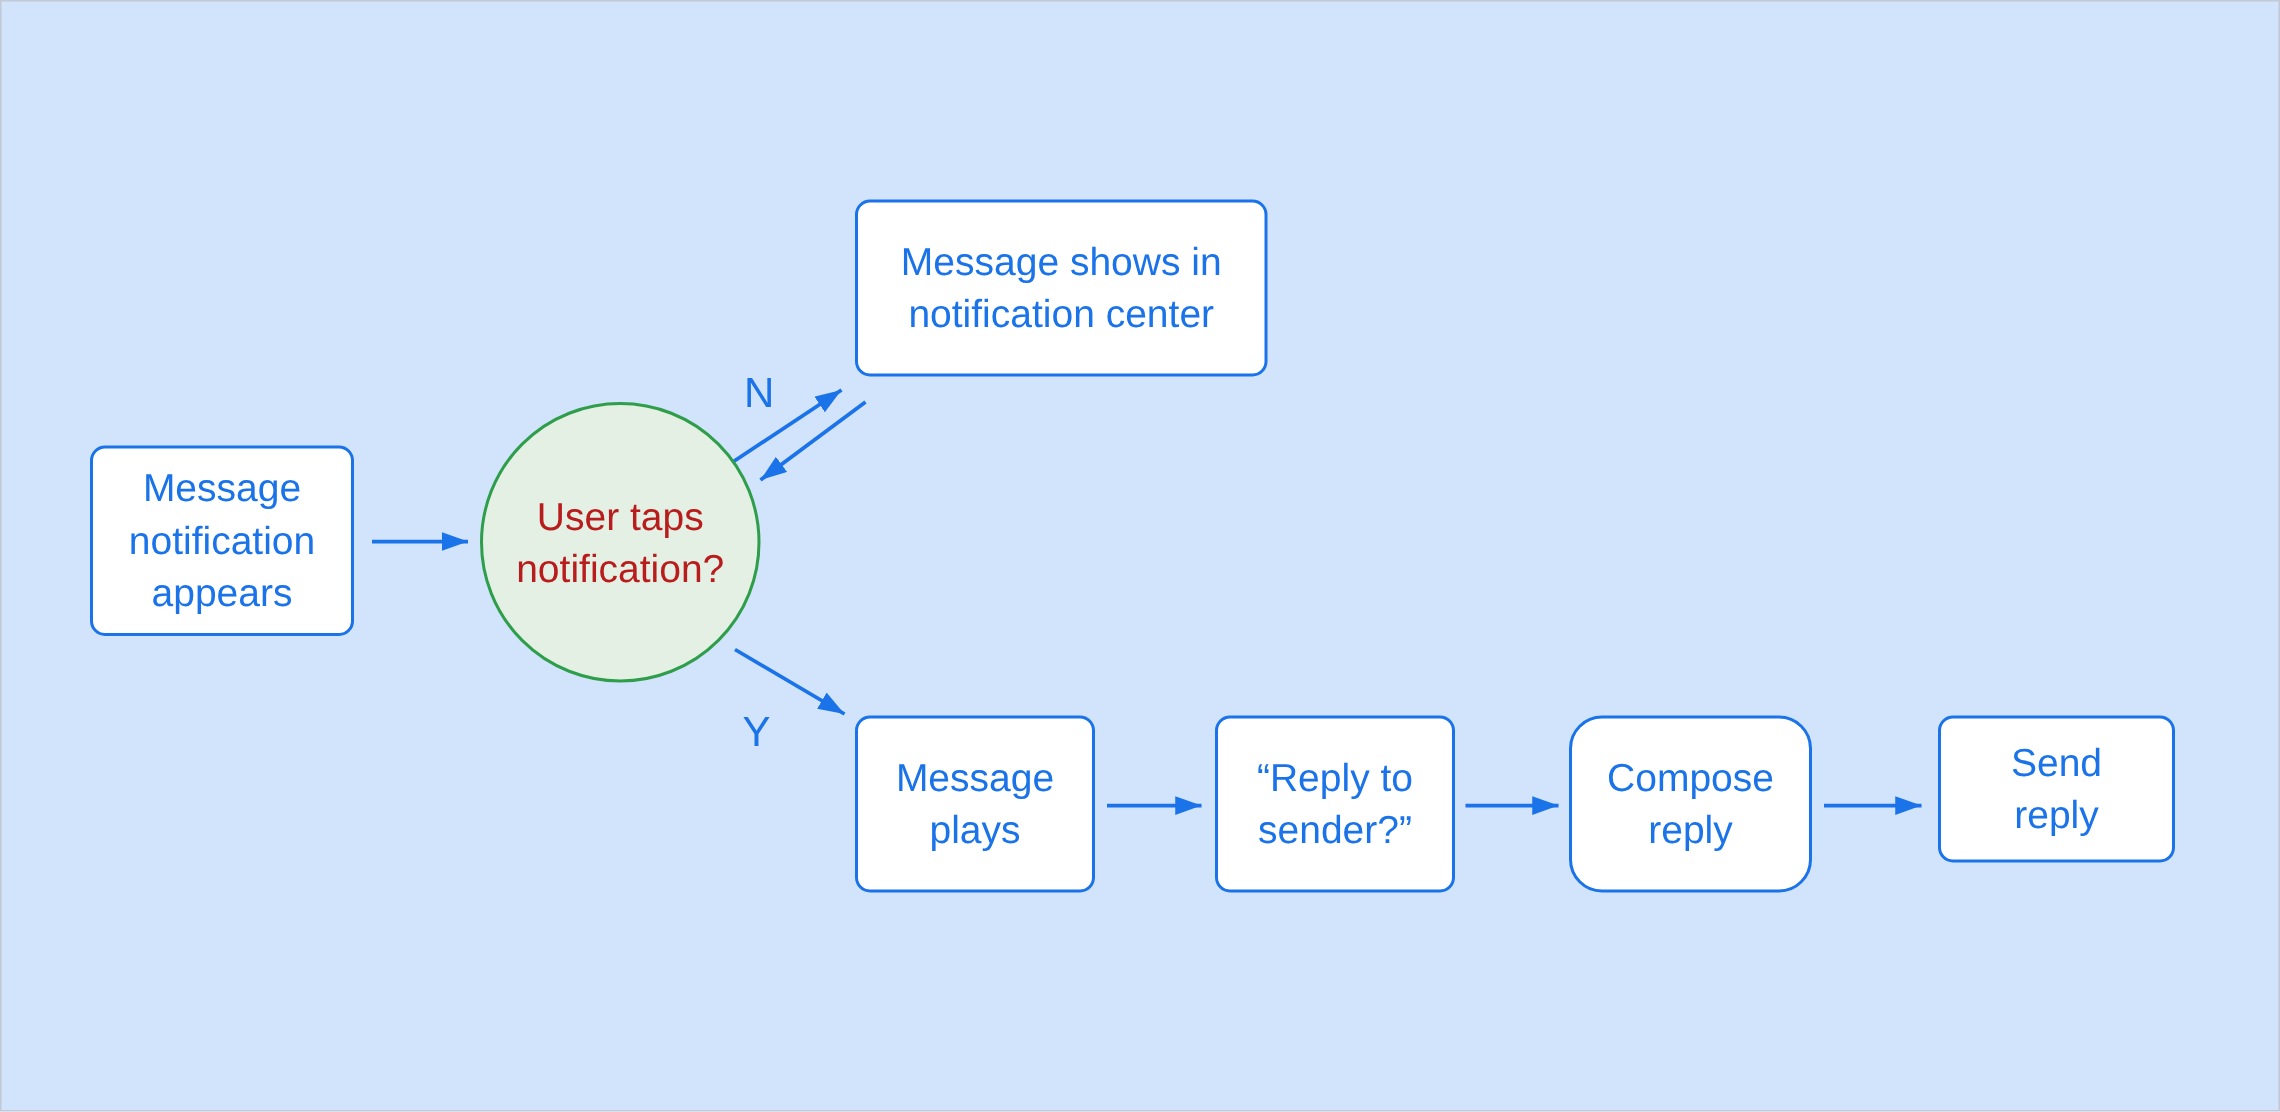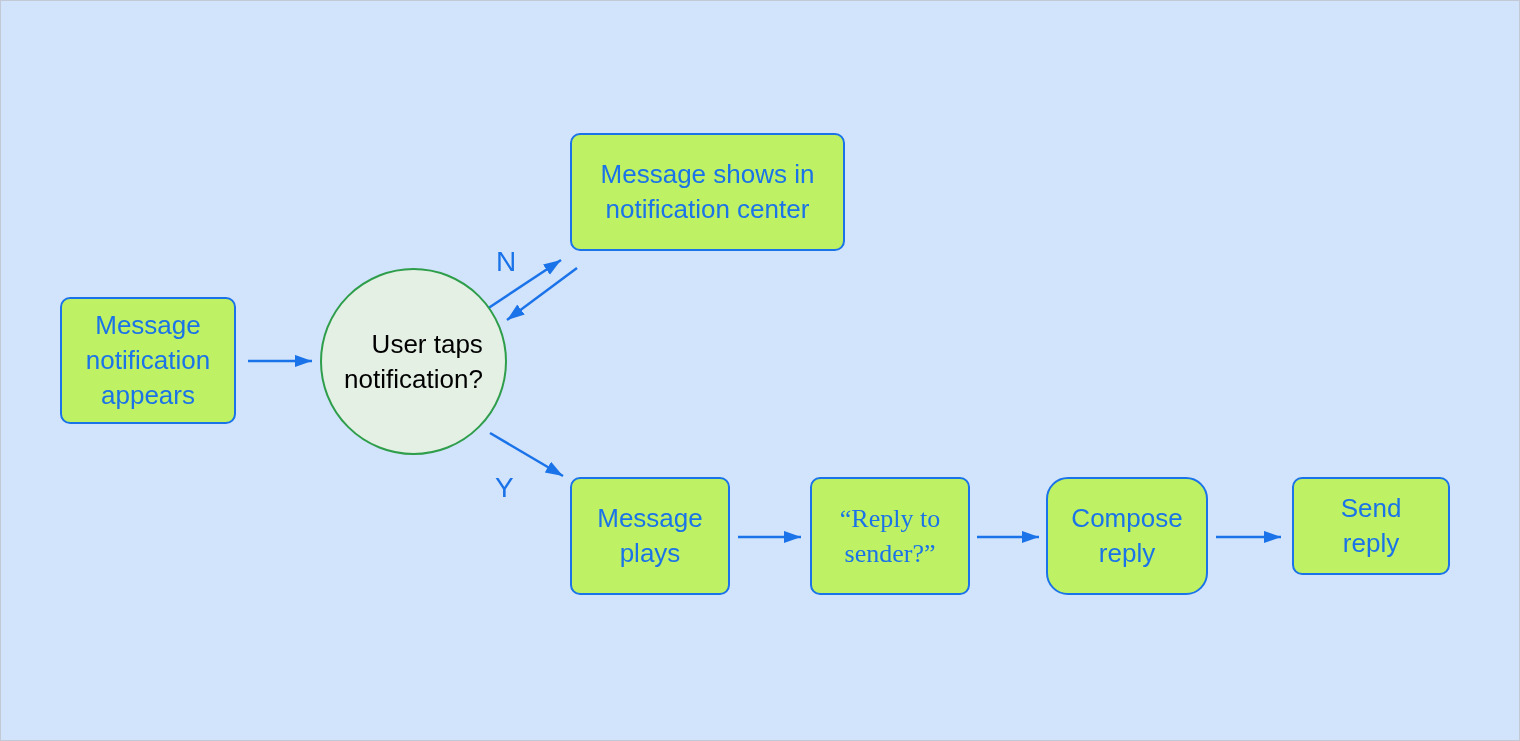--- a/index.html
+++ b/index.html
@@ -22,43 +22,42 @@
     top: 0;
     width: 1520px;
     height: 741px;
   }
   .node {
     position: absolute;
     display: flex;
     align-items: center;
     justify-content: center;
     box-sizing: border-box;
-    background: #bef264;
+    background: #ffffff;
     border: 2.5px solid #1a73e8;
     border-radius: 10px;
     color: #1a73e8;
     font-size: 26px;
     line-height: 35px;
     text-align: center;
   }
   .node .label {
     white-space: pre-line;
   }
   .node.decision {
     background: #e4f0e4;
     border-color: #2e9e4b;
-    color: #000000;
+    color: #b91c1c;
     border-radius: 50%;
-    text-align: right;
   }
   #node-start      { left: 60px;   top: 297px; width: 176px; height: 127px; }
   #node-decision   { left: 320px;  top: 268px; width: 187px; height: 187px; }
   #node-notifcenter{ left: 570px;  top: 133px; width: 275px; height: 118px; }
   #node-plays      { left: 570px;  top: 477px; width: 160px; height: 118px; }
-  #node-reply      { left: 810px;  top: 477px; width: 160px; height: 118px; font-family: Liberation Serif, serif; }
+  #node-reply      { left: 810px;  top: 477px; width: 160px; height: 118px; }
   #node-compose    { left: 1046px; top: 477px; width: 162px; height: 118px; border-radius: 22px; }
   #node-send       { left: 1292px; top: 477px; width: 158px; height: 98px; }
   .edge-label {
     position: absolute;
     color: #1a73e8;
     font-size: 28px;
     line-height: 28px;
   }
   #label-n { left: 496px; top: 248px; }
   #label-y { left: 495px; top: 474px; }

